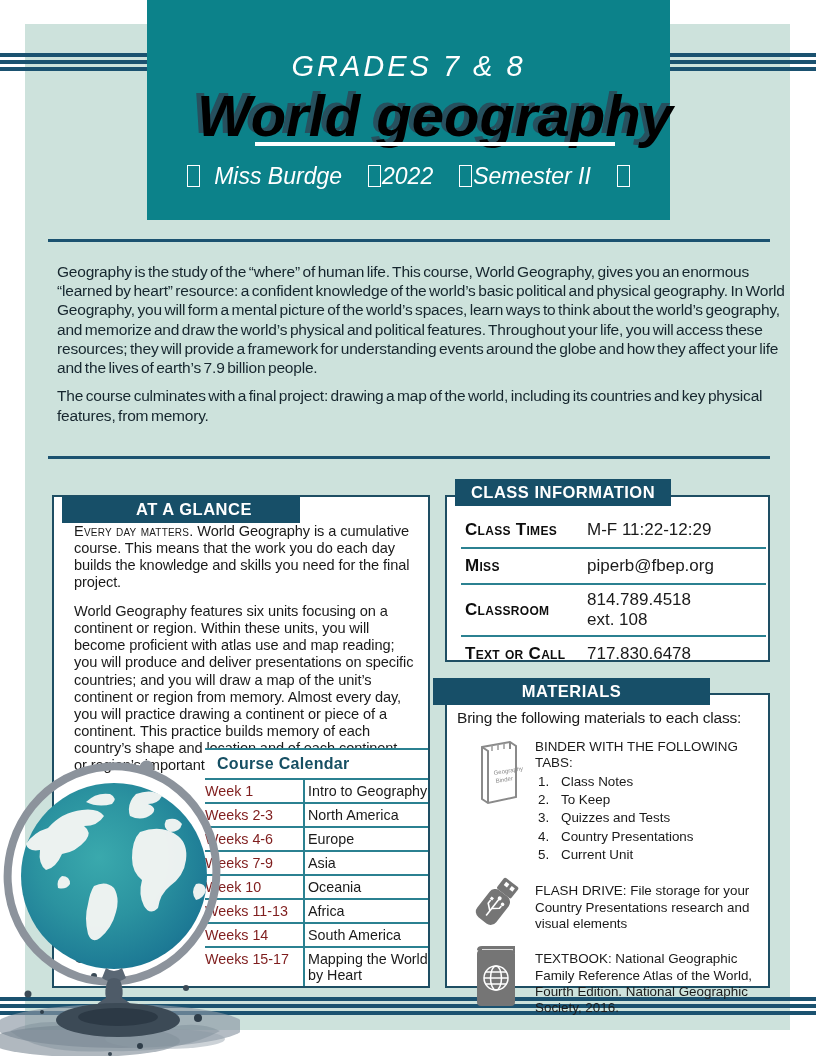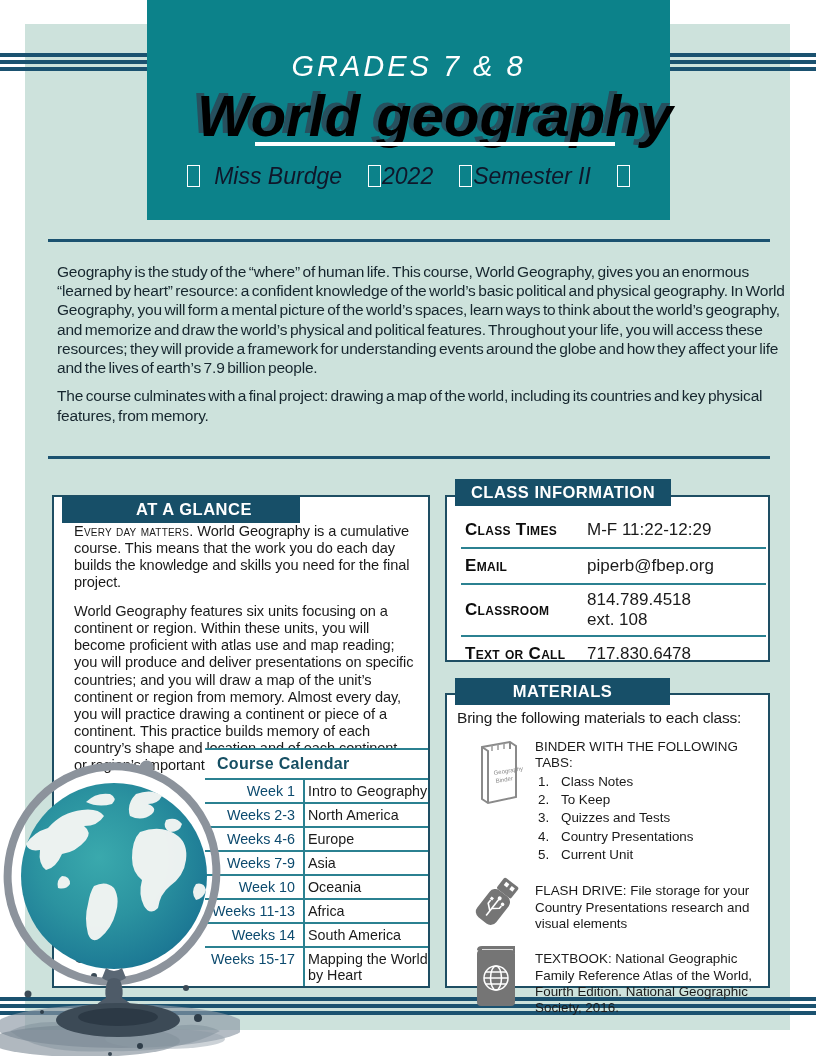--- a/index.html
+++ b/index.html
@@ -11,21 +11,21 @@
   .stripes { position:absolute; left:0; width:816px; z-index:1; }
   .stripes .s { height:4px; background:#1b5270; margin-bottom:3px; }
   .stripes.top { top:53px; }
   .stripes.bottom { top:997px; }
 
   
   .header-box { position:absolute; left:147px; top:0; width:523px; height:220px; background:#0c828a; z-index:2;font-style:italic; }
   .grades { margin-top:50px; text-align:center; color:#ffffff; font-size:29px; letter-spacing:3px; font-weight:400; }
   .title { margin-top:4px; margin-left:50px; white-space:nowrap; color:#000000; font-size:58px; font-weight:bold; letter-spacing:0px; text-shadow:-5px -3px 0 #27505e; line-height:1.0; }
   .title-underline { position:absolute; left:108px; top:142px; width:360px; height:4px; background:#ffffff; }
-  .subtitle { margin-top:18px; text-align:center; color:#0f172a; font-size:23px; }
+  .subtitle { margin-top:18px; text-align:center; color:#ffffff; font-size:23px; }
   .tofu { display:inline-block; width:13px; height:22px; border:1.6px solid #ffffff; vertical-align:-3px; }
   .tofu.sp { margin-right:14px; } .tofu.tight { margin-right:1px; }
   .sub-gap { display:inline-block; width:26px; }
 
   
   .rule { position:absolute; left:48px; width:722px; height:3px; background:#1b5270; z-index:2; }
   .intro { position:absolute; left:57px; top:262px; width:730px; z-index:2; color:#16262e; font-size:15.5px; line-height:1.24; letter-spacing:-0.2px; word-spacing:-1.5px; }
   .intro p + p { margin-top:9px; }
 
   
@@ -41,35 +41,35 @@
   .info-box { left:445px; top:495px; width:325px; height:167px; }
   .info-head { left:455px; top:479px; width:216px; }
   .info-table { margin-top:21px; }
   .info-row { display:flex; align-items:center; padding:0 4px 0 18px; }
   .info-row .lbl { width:122px; font-weight:bold; font-variant:small-caps; font-size:17px; color:#0d0d0d; letter-spacing:0.3px; }
   .info-row .val { font-size:17px; color:#1a1a1a; white-space:pre-line; line-height:1.15; }
   .info-rule { height:2px; background:#2b8191; margin:5px 2px 5px 14px; }
   .r1,.r4 { height:24px; } .r2 { height:24px; } .r3 { height:40px; }
 
   .materials-box { left:445px; top:693px; width:325px; height:295px; }
-  .materials-head { left:455px; top:678px; width:215px; }
+  .materials-head { left:433px; top:678px; width:277px; }
   .materials-body { padding:14px 8px 0 10px; }
   .materials-intro { font-size:15.5px; color:#1a1a1a; letter-spacing:-0.2px; }
   .mat-item { display:flex; margin-top:12px; }
   .mat-icon { width:78px; flex:0 0 78px; display:flex; justify-content:center; }
   .mat-text { font-size:13.4px; color:#1a1a1a; line-height:1.22; padding-right:2px; }
   .mat-text ol { margin:2px 0 0 18px; }
   .mat-text li { margin-top:2px; padding-left:8px; }
 
   
   .calendar { position:absolute; right:-2px; bottom:-2px; width:225px; background:#ffffff; border-right:2px solid #1e4e63; border-bottom:2px solid #1e4e63; z-index:4; }
   .cal-rule { height:2px; background:#2b8191; }
   .cal-head { font-size:16px; font-weight:bold; color:#164f63; padding:5px 0 5px 12px; letter-spacing:0.3px; }
   .cal-row { display:flex; border-top:2px solid #2b8191; }
-  .cal-row .wk { width:100px; text-align:right; padding:3px 8px 3px 0; font-size:14.3px; color:#0c4a6e; border-right:2px solid #2b8191; }
+  .cal-row .wk { width:100px; padding:3px 8px 3px 0; font-size:14.3px; color:#7f1d1d; border-right:2px solid #2b8191; }
   .cal-row .tp { flex:1; padding:3px 0 3px 3px; font-size:14.3px; color:#1a1a1a; }
 
   .globe { position:absolute; left:-10px; top:736px; z-index:6; }
 </style>
 </head>
 <body>
 
 <div class="mint-bg"></div>
 
 <div class="stripes top">
@@ -145,21 +145,21 @@
 <div class="panel-head glance-head">AT A GLANCE</div>
 
 <div class="panel info-box">
   <div class="info-table">
     <div class="info-row r1">
       <div class="lbl">Class Times</div>
       <div class="val">M-F 11:22-12:29</div>
     </div>
     <div class="info-rule"></div>
     <div class="info-row r2">
-      <div class="lbl">Email</div>
+      <div class="lbl">Miss</div>
       <div class="val">piperb@fbep.org</div>
     </div>
     <div class="info-rule"></div>
     <div class="info-row r3">
       <div class="lbl">Classroom</div>
       <div class="val">814.789.4518
 ext. 108</div>
     </div>
     <div class="info-rule"></div>
     <div class="info-row r4">

